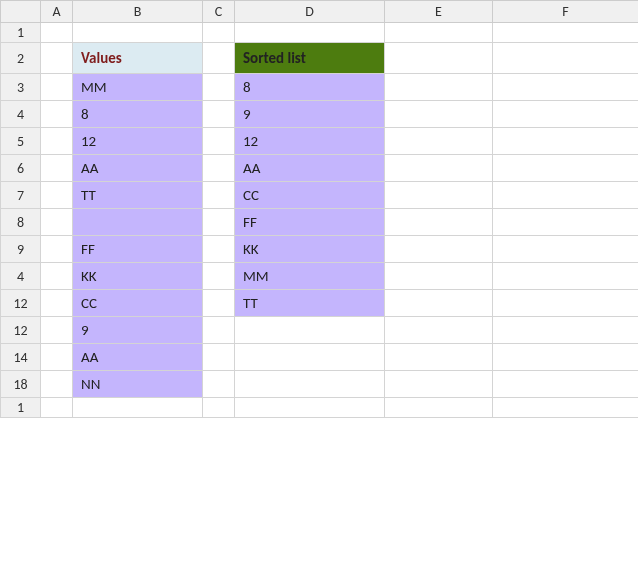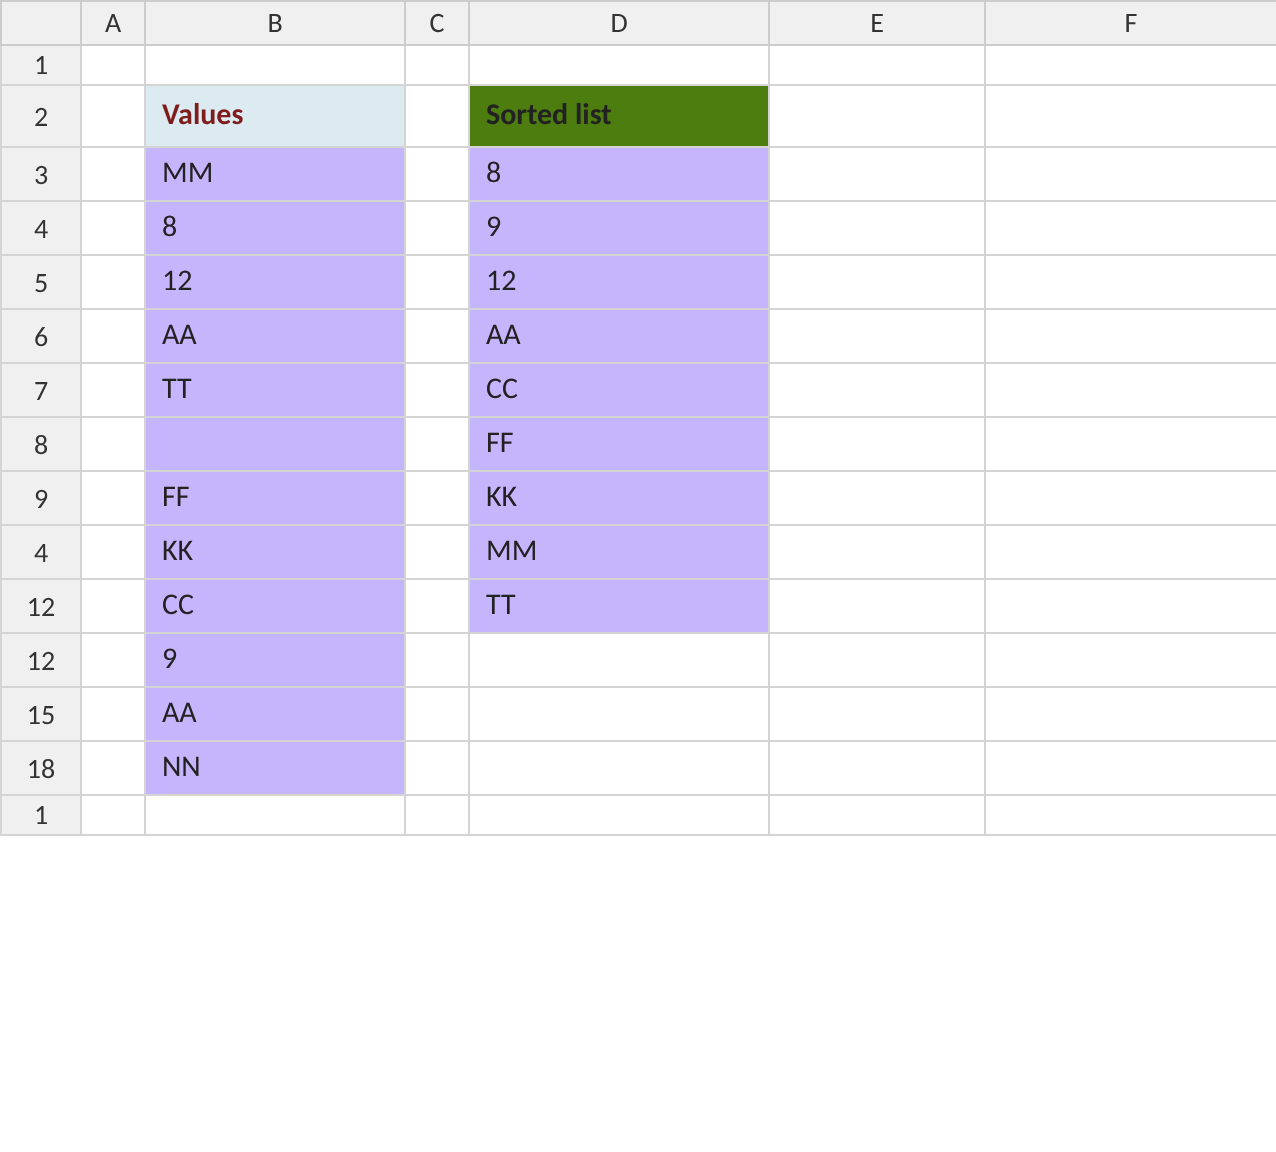--- a/index.html
+++ b/index.html
@@ -234,21 +234,21 @@
       <th class="rowhdr">12</th>
       <td class="empty"></td>
       <td class="data">9</td>
       <td class="empty"></td>
       <td class="empty"></td>
       <td class="empty"></td>
       <td class="empty"></td>
     </tr>
 
     <tr>
-      <th class="rowhdr">15</th>
+      <th class="rowhdr">14</th>
       <td class="empty"></td>
       <td class="data">AA</td>
       <td class="empty"></td>
       <td class="empty"></td>
       <td class="empty"></td>
       <td class="empty"></td>
     </tr>
 
     <tr>
       <th class="rowhdr">18</th>

